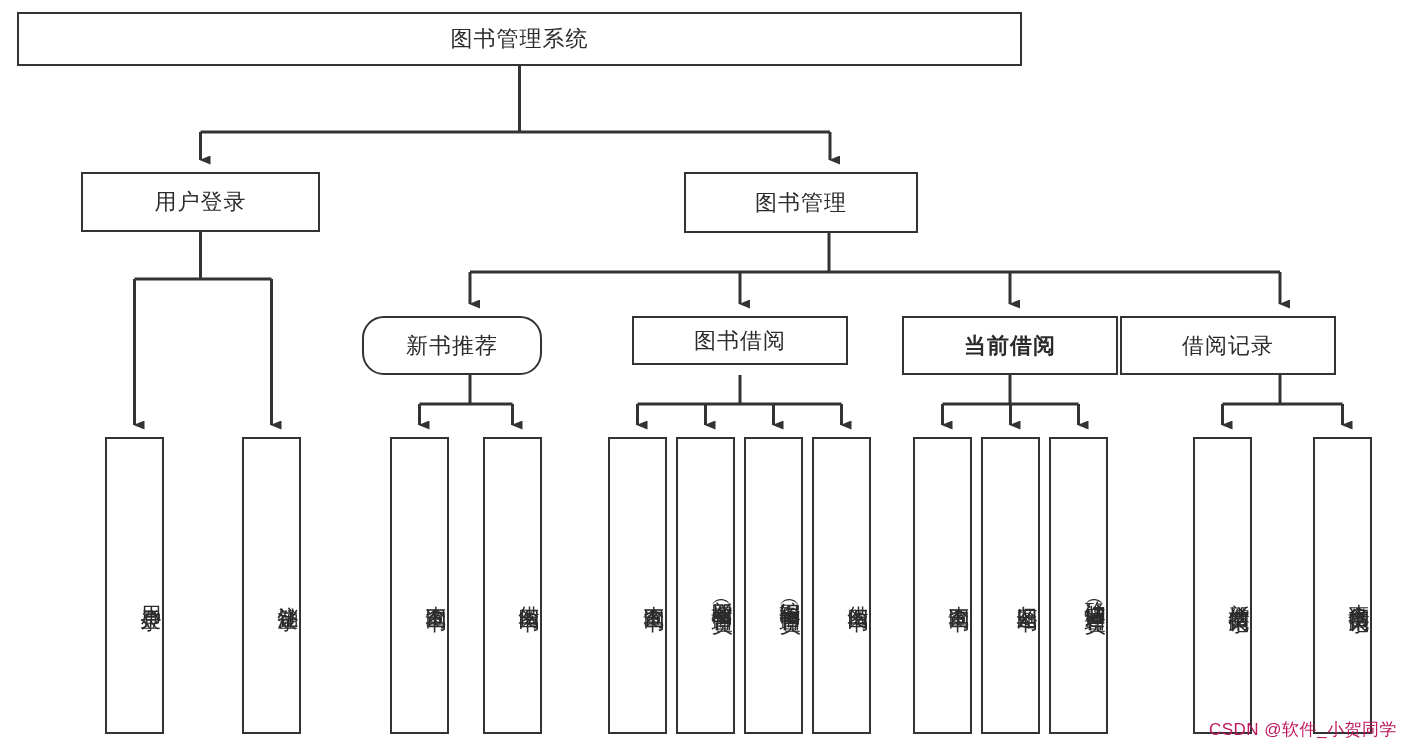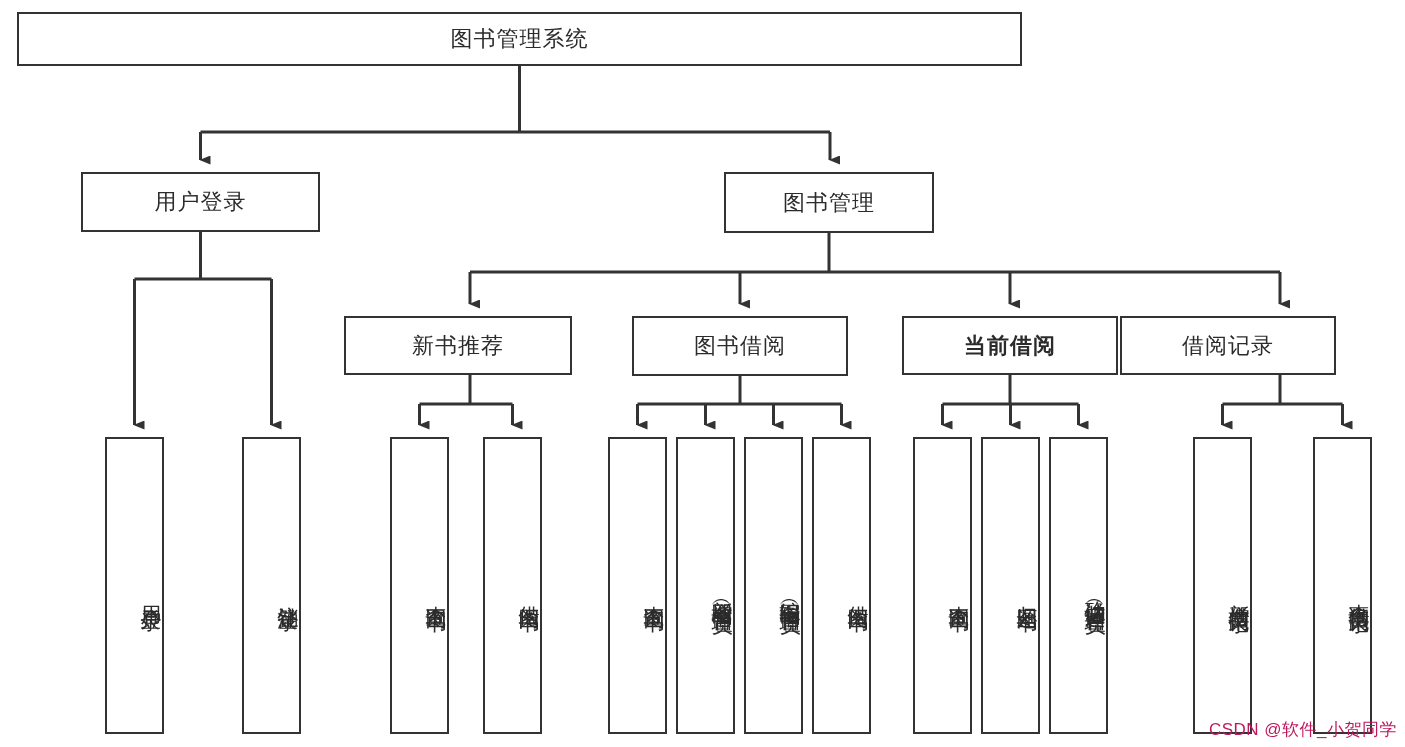--- a/index.html
+++ b/index.html
@@ -126,29 +126,29 @@
   </svg>
 
   <div class="node-box horizontal" style="left:17px; top:12px; width:1005px; height:54px;">
     <span class="node-label">图书管理系统</span>
   </div>
 
   <div class="node-box horizontal" style="left:81px; top:172px; width:239px; height:60px;">
     <span class="node-label">用户登录</span>
   </div>
 
-  <div class="node-box horizontal" style="left:724px; top:172px; width:210px; height:61px;justify-content:center;">
+  <div class="node-box horizontal" style="left:684px; top:172px; width:234px; height:61px;justify-content:center;">
     <span class="node-label">图书管理</span>
   </div>
 
-  <div class="node-box horizontal" style="left:344px; top:316px; width:228px; height:59px;">
+  <div class="node-box horizontal" style="left:362px; top:316px; width:180px; height:59px;border-radius:22px;">
     <span class="node-label">新书推荐</span>
   </div>
 
-  <div class="node-box horizontal" style="left:632px; top:316px; width:216px; height:60px;">
+  <div class="node-box horizontal" style="left:632px; top:316px; width:216px; height:49px;">
     <span class="node-label">图书借阅</span>
   </div>
 
   <div class="node-box horizontal" style="left:902px; top:316px; width:216px; height:59px;font-weight:bold;">
     <span class="node-label">当前借阅</span>
   </div>
 
   <div class="node-box horizontal" style="left:1120px; top:316px; width:216px; height:59px;">
     <span class="node-label">借阅记录</span>
   </div>

